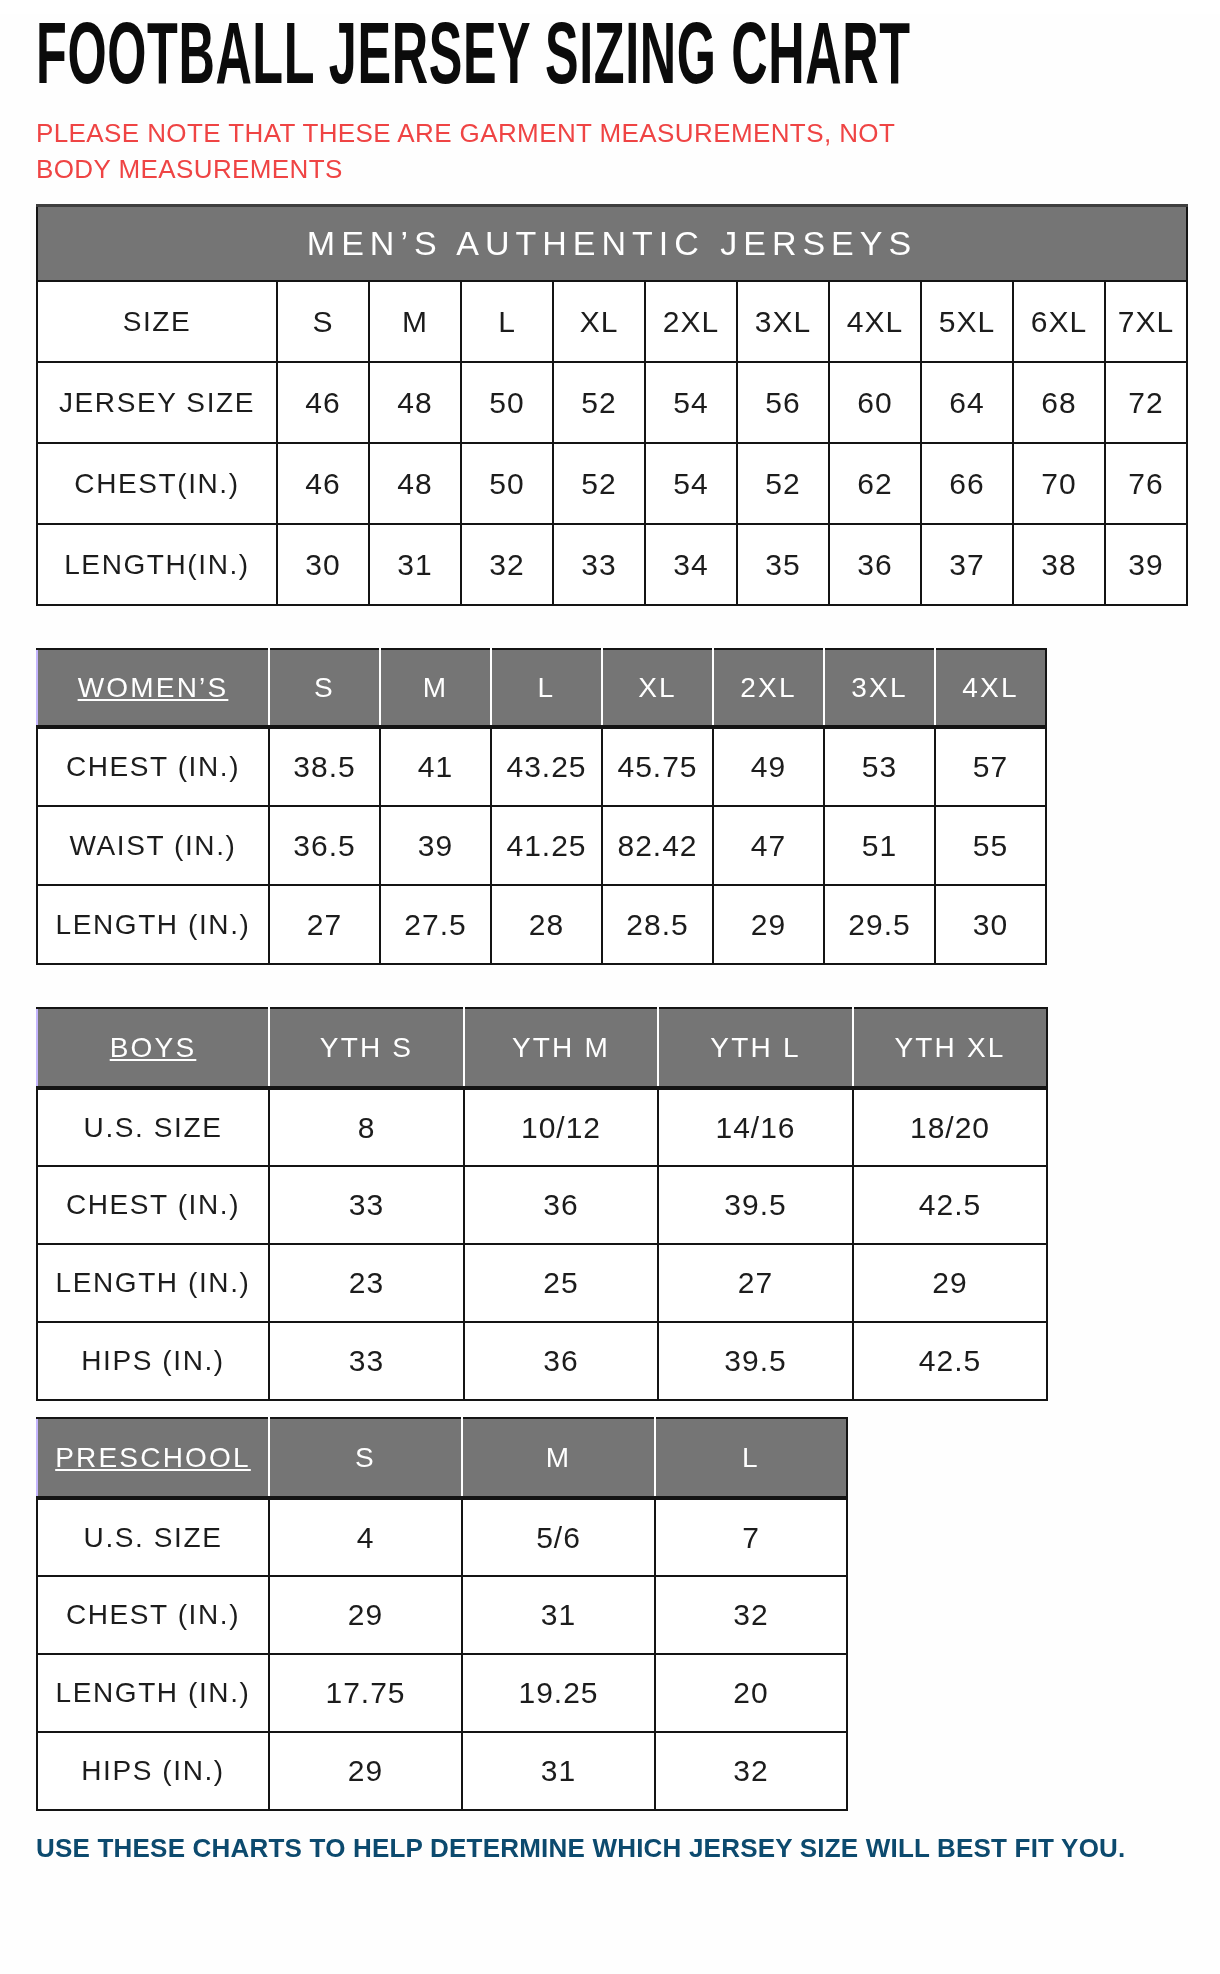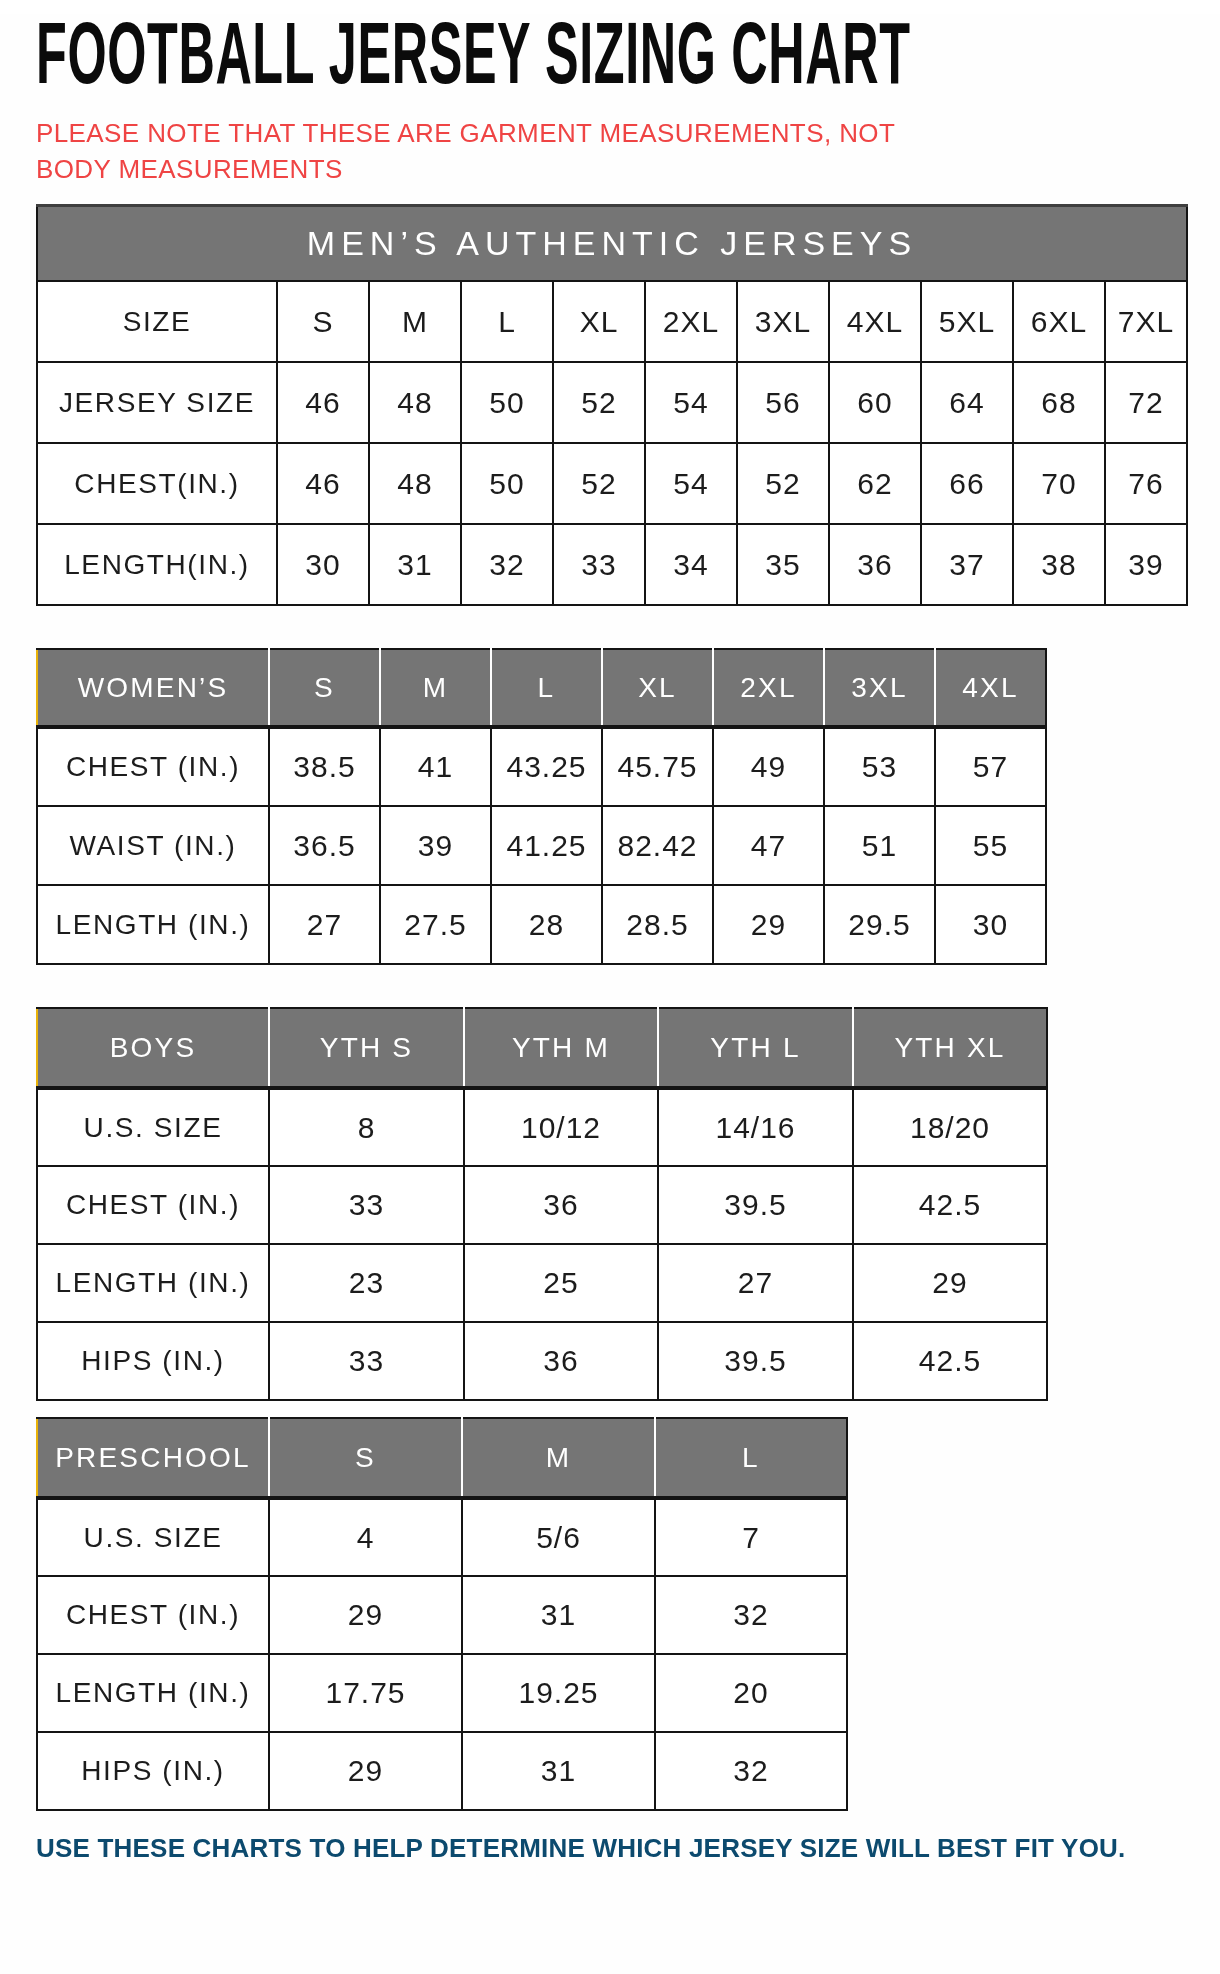--- a/index.html
+++ b/index.html
@@ -64,21 +64,21 @@
   tr.hd-row td {
     background: #757575;
     color: #ffffff;
     font-size: 28px;
     letter-spacing: 2.2px;
     border-left: 2px solid #ffffff;
     border-right: 2px solid #ffffff;
     border-top: 2px solid #141414;
     border-bottom: 4px solid #141414;
   }
-  tr.hd-row td:first-child { border-left: 2px solid #eab308; }
+  tr.hd-row td:first-child { border-left: 2px solid #c4b5fd; text-decoration: underline; }
   tr.hd-row td:last-child  { border-right: 2px solid #141414; }
 
   
   tr.banner-row td {
     background: #757575;
     color: #ffffff;
     font-size: 34px;
     letter-spacing: 6px;
     border: 2px solid #141414;
     border-top: 3px solid #3f3f3f;

